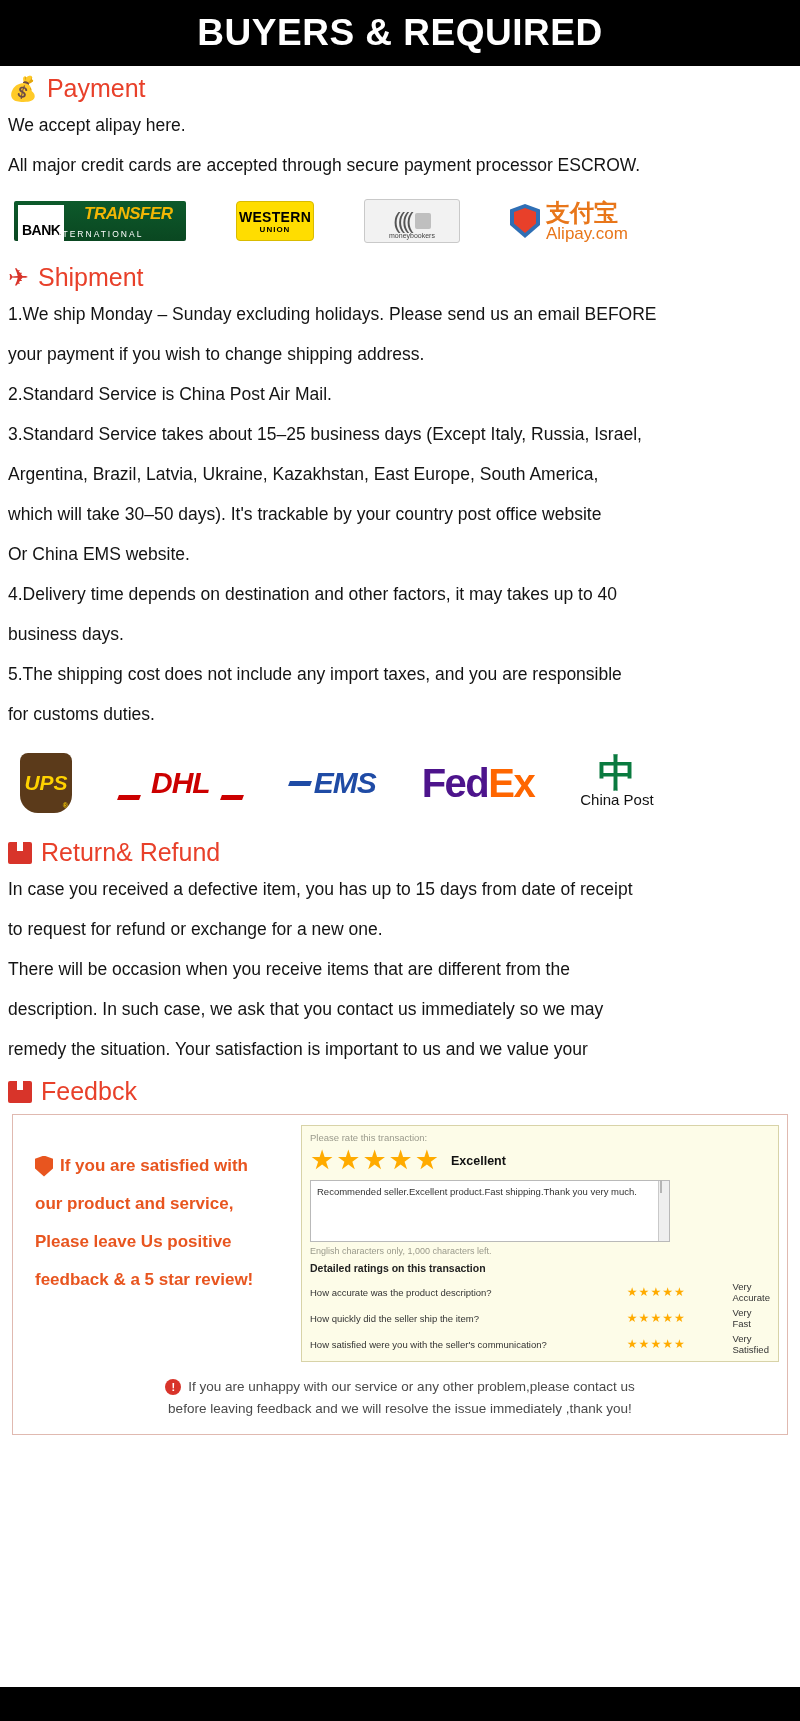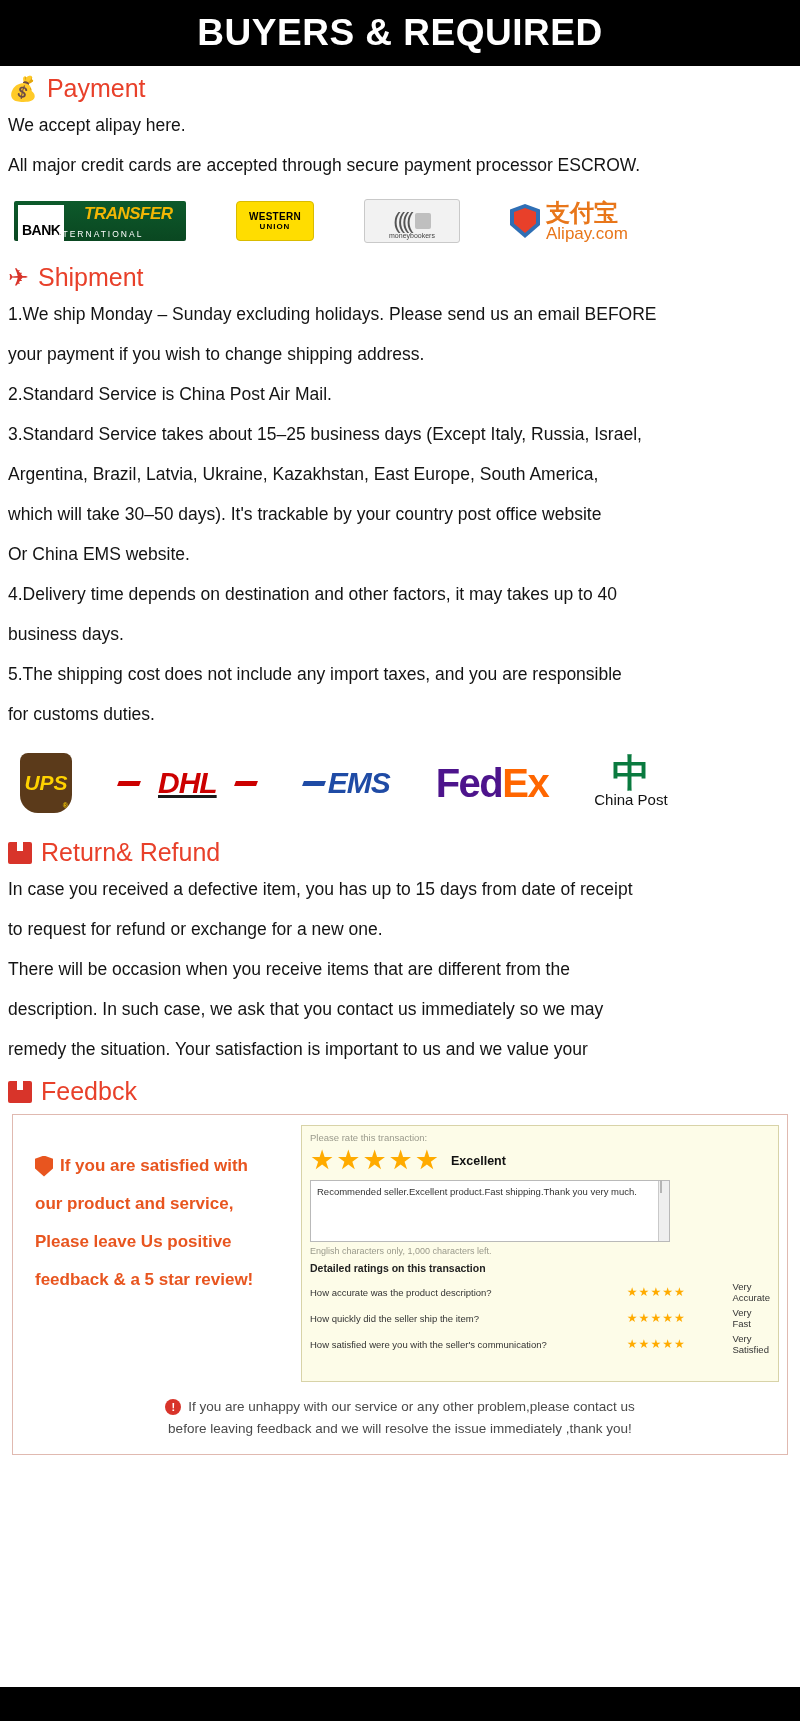--- a/index.html
+++ b/index.html
@@ -80,21 +80,21 @@
   .logo-bank .bk-sub {
     position:absolute; left:36px; bottom:2px;
     color:#fff; font-size:8.5px; letter-spacing:2px;
   }
   .logo-wu {
     width: 78px; height: 40px; background:#ffdd00;
     border:1px solid #d9bb00; border-radius:4px;
     display:flex; flex-direction:column; align-items:center; justify-content:center;
     position: relative;
   }
-  .logo-wu .wu1 { font-size:10px; font-weight:bold; color:#000; letter-spacing:0.3px;text-align:center;}
+  .logo-wu .wu1 { font-size:14px; font-weight:bold; color:#000; letter-spacing:0.3px;text-align:center;}
   .logo-wu .wu2 { font-size:8px; font-weight:bold; color:#000; letter-spacing:1px;}
   .logo-mb {
     width: 96px; height: 44px; background:#f2f2f2;
     border:1px solid #c9c9c9; border-radius:3px;
     display:flex; align-items:center; justify-content:center; gap:4px;
     position: relative;
   }
   .logo-mb .arcs { font-size:22px; color:#555; letter-spacing:-3px; }
   .logo-mb .sq { width:16px;height:16px;background:#bfbfbf;border-radius:2px;}
   .logo-mb .mbtxt { position:absolute; bottom:3px; left:0; right:0; text-align:center; font-size:7px; color:#444;}
@@ -118,21 +118,21 @@
     display:flex; align-items:center; gap:46px;
     padding: 16px 10px 14px 20px; height: 96px;
   }
   .logo-ups {
     width:52px;height:60px;background:#5b3a1a;border-radius:8px 8px 18px 18px;
     display:flex;flex-direction:column;align-items:center;justify-content:center;
     color:#ffd200;font-weight:bold;font-size:21px; position:relative;
   }
   .logo-ups .shieldline{ font-style:italic; }
   .logo-ups .reg{ position:absolute;right:4px;bottom:4px;font-size:7px;color:#ffd200;}
-  .logo-dhl { display:flex;align-items:center;gap:18px;text-decoration:underline; }
+  .logo-dhl { display:flex;align-items:flex-end;gap:11px; }
   .logo-dhl .bar { width:22px;height:5px;background:#cc0000;transform:skewX(-20deg); }
   .logo-dhl .txt { font-size:30px;font-weight:bold;font-style:italic;color:#cc0000;letter-spacing:-1px;}
   .logo-ems { display:flex;align-items:center;gap:3px; }
   .logo-ems .bar { width:22px;height:5px;background:#1f4ba5;transform:skewX(-20deg); }
   .logo-ems .txt { font-size:30px;font-weight:bold;font-style:italic;color:#1f4ba5;letter-spacing:-1px;}
   .logo-fedex { font-size:40px;font-weight:bold;letter-spacing:-1.5px; }
   .logo-fedex .fed { color:#4d148c; }
   .logo-fedex .ex { color:#ff6600; }
   .logo-cp { display:flex;flex-direction:column;align-items:center;gap:2px;}
   .logo-cp .mark { font-size:38px;color:#0a7a3f;font-weight:bold;line-height:0.8;font-family:"DejaVu Sans", sans-serif;}
@@ -157,21 +157,21 @@
   .fb-left .first { display:flex; align-items:center; gap:7px; }
   .fb-left .mini-shield {
     width:18px;height:21px;background:#e8551f;
     clip-path: polygon(50% 0,100% 16%,100% 62%,50% 100%,0 62%,0 16%);
     flex:none;
   }
   .fb-right {
     flex: 1;
     background: #fdfce8;
     border: 1px solid #d8d3a8;
-    padding: 6px 8px 24px 8px;
+    padding: 6px 8px 4px 8px;
   }
   .fb-hint { font-size:9.5px; color:#9a9a8c; margin-bottom:4px; }
   .fb-rate-row { display:flex; align-items:center; gap:10px; margin-bottom:6px; }
   .stars-big { color:#ffab00; font-size:27px; letter-spacing:2px; line-height:1; }
   .fb-excellent { font-size:12.5px; font-weight:bold; color:#111; }
   .fb-box {
     background:#fff; border:1px solid #b9b9b9; height:62px;
     padding:5px 6px; font-size:9.5px; color:#333; position:relative;
     width: 360px;
   }

